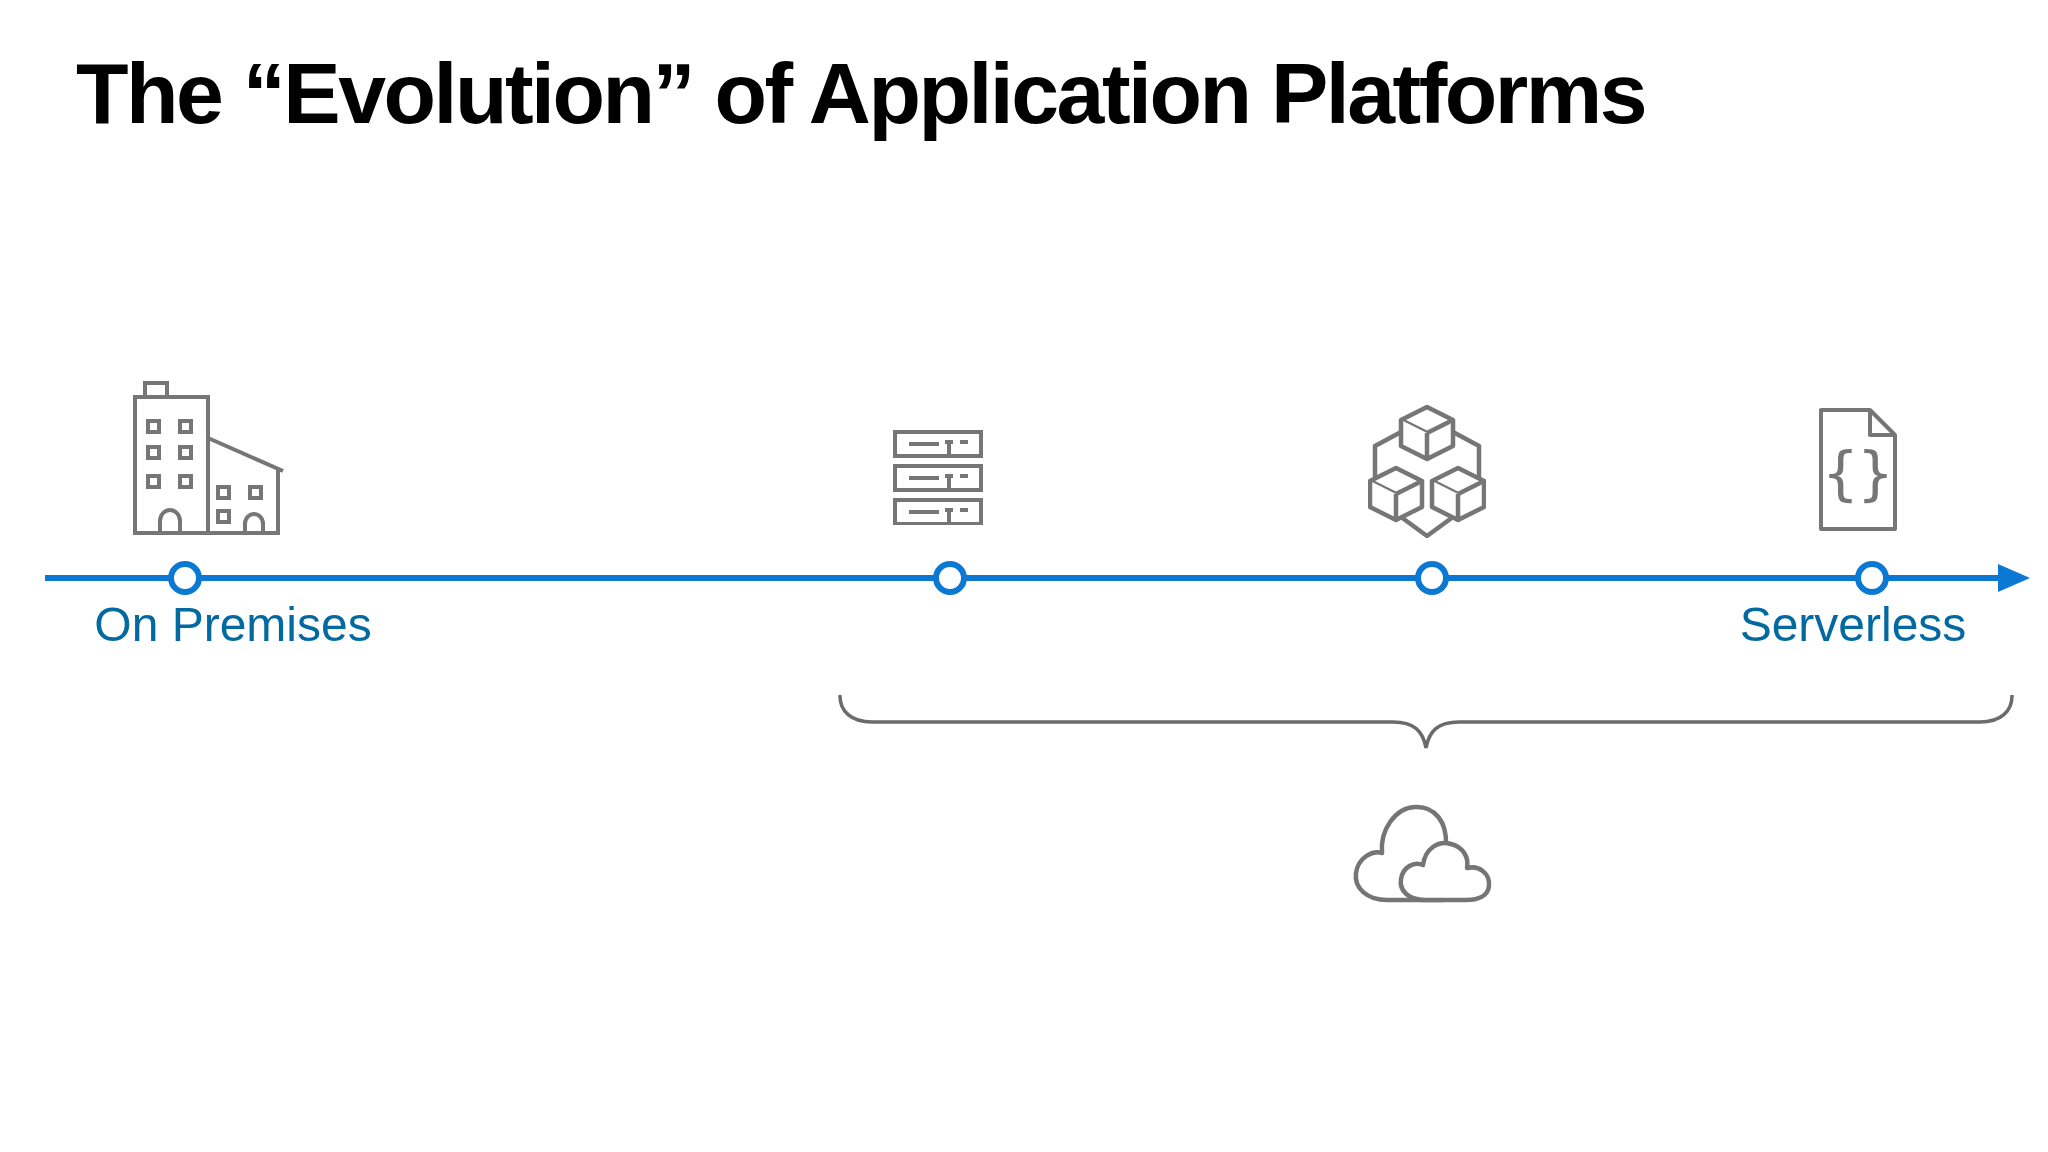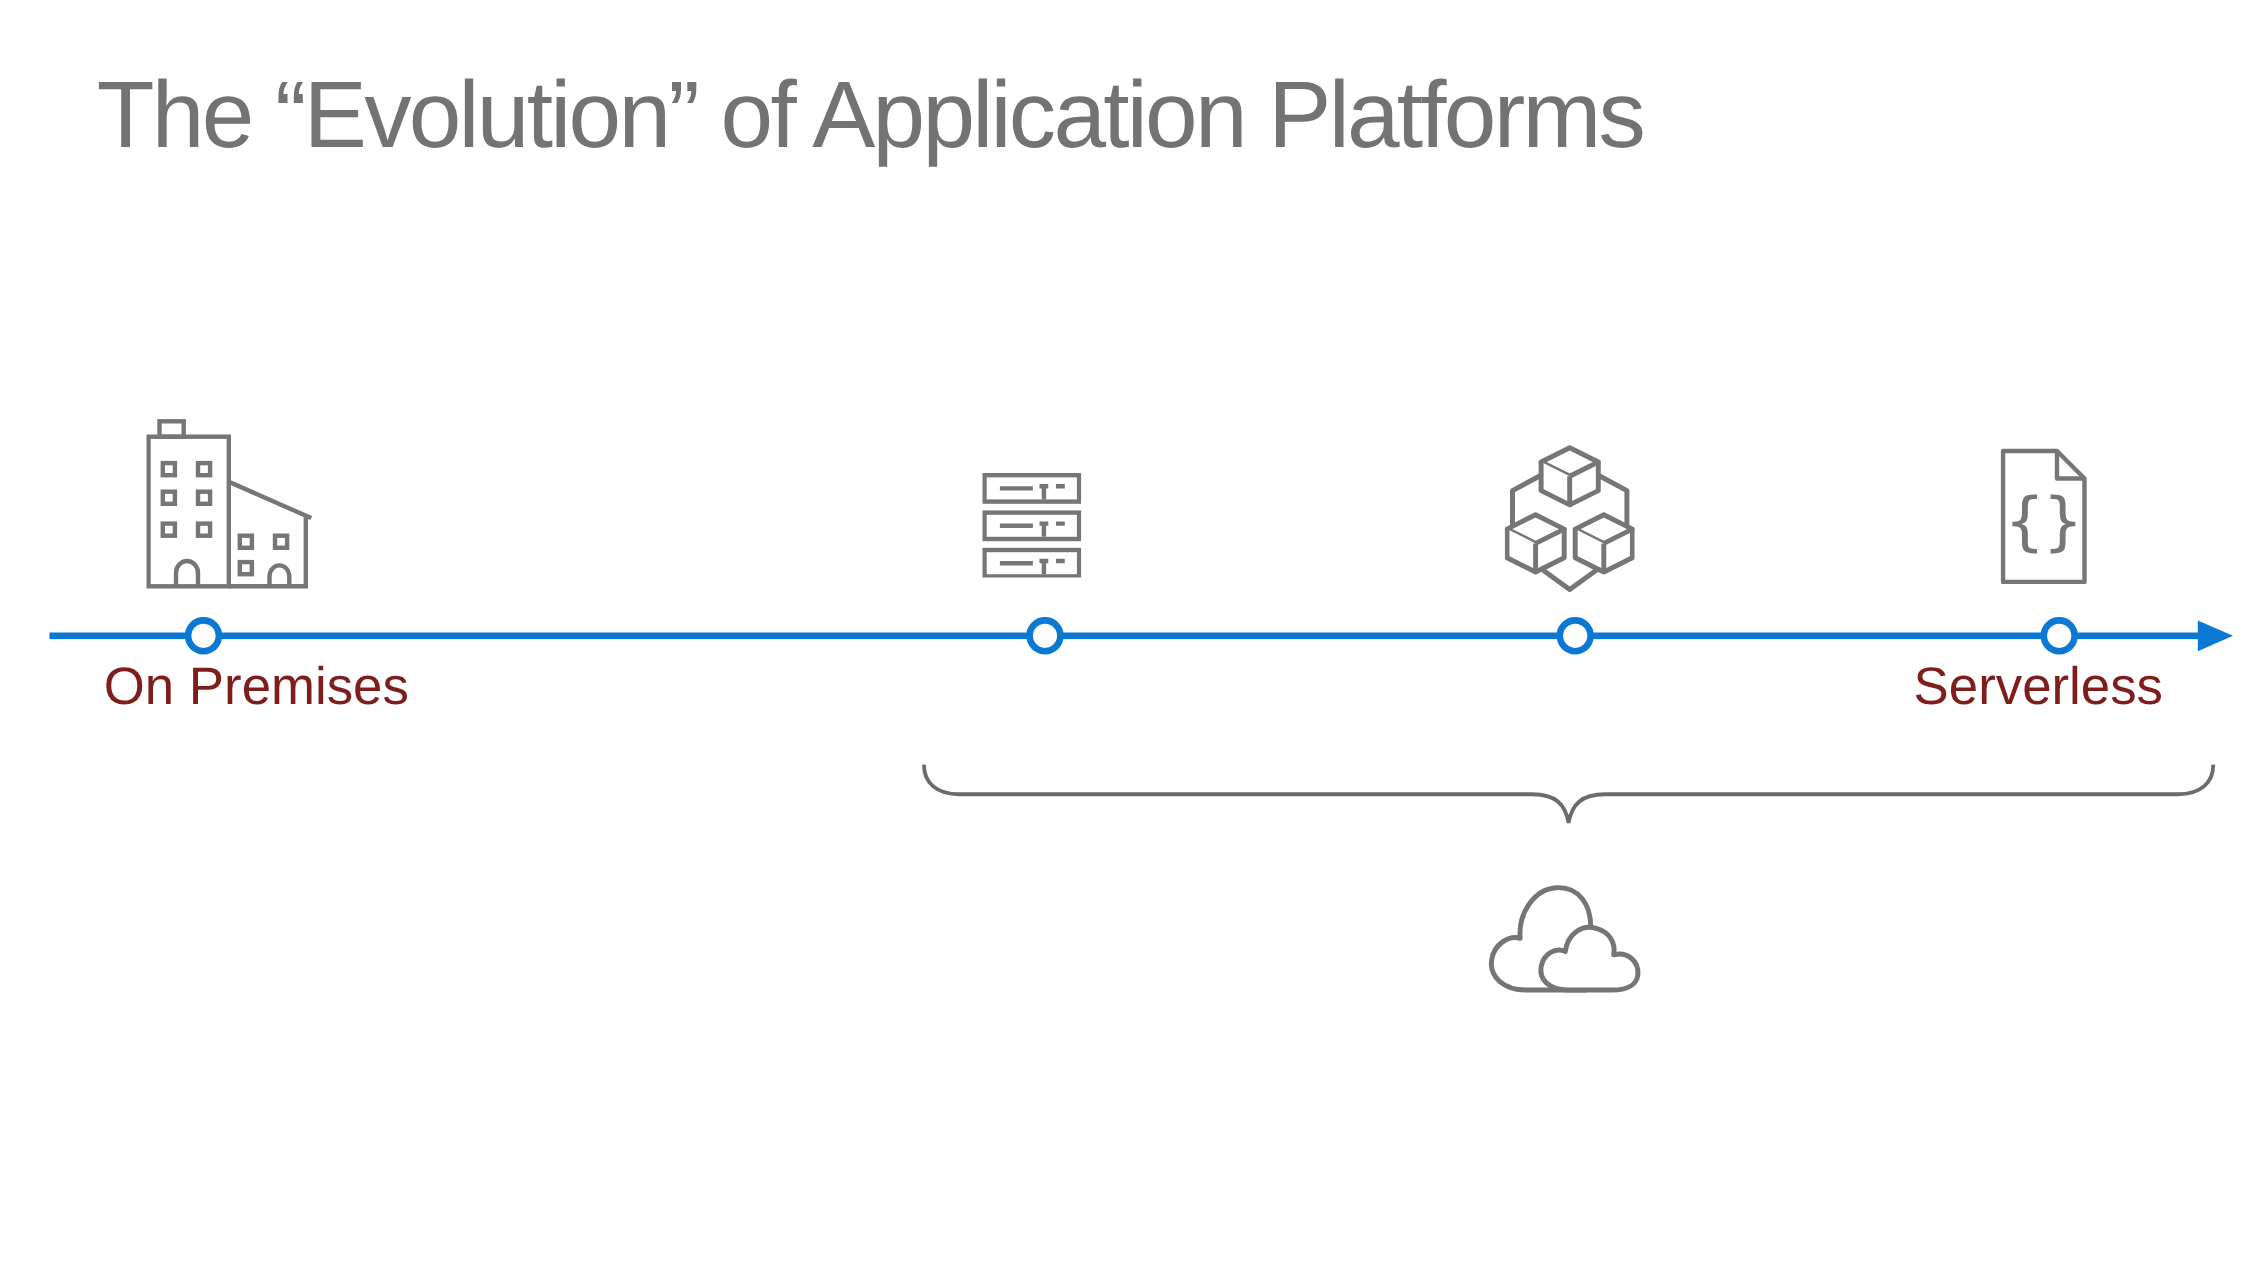--- a/index.html
+++ b/index.html
@@ -8,25 +8,25 @@
     width: 2048px;
     height: 1152px;
     background: #ffffff;
     overflow: hidden;
     font-family: "Liberation Sans", "DejaVu Sans", sans-serif;
   }
   .slide-title {
     position: absolute;
     left: 76px;
     top: 44px;
-    margin: 12px;
+    margin: 0;
     font-size: 86px;
-    font-weight: 400;
+    font-weight: 700;
     letter-spacing: -2.5px;
-    color: #737373;
+    color: #000000;
     white-space: nowrap;
   }
   .tl-line {
     position: absolute;
     left: 45px;
     top: 575px;
     width: 1958px;
     height: 6px;
     background: #0b79d4;
   }
@@ -49,21 +49,21 @@
     border: 6px solid #0b79d4;
     border-radius: 50%;
   }
   .stage-icon { position: absolute; }
   .stage-label {
     position: absolute;
     top: 597px;
     width: 400px;
     text-align: center;
     font-size: 48px;
-    color: #7f1d1d;
+    color: #0369a1;
     white-space: nowrap;
   }
   .brace-svg { position: absolute; left: 837px; top: 695px; }
   .cloud-svg { position: absolute; left: 1347px; top: 800px; }
 </style>
 </head>
 <body>
 
 <div class="slide">
 

